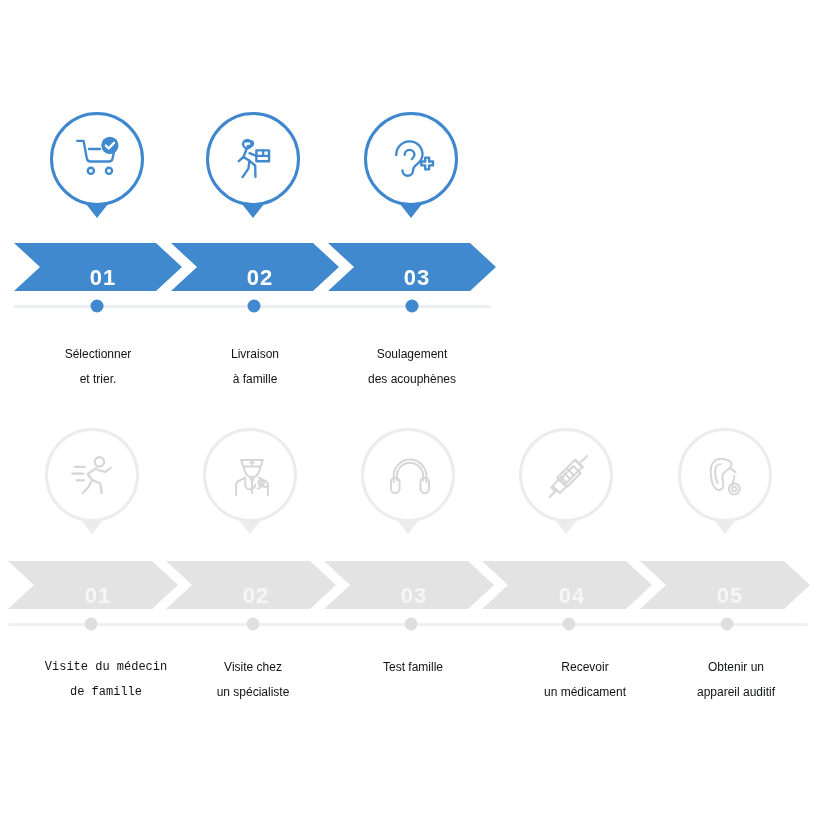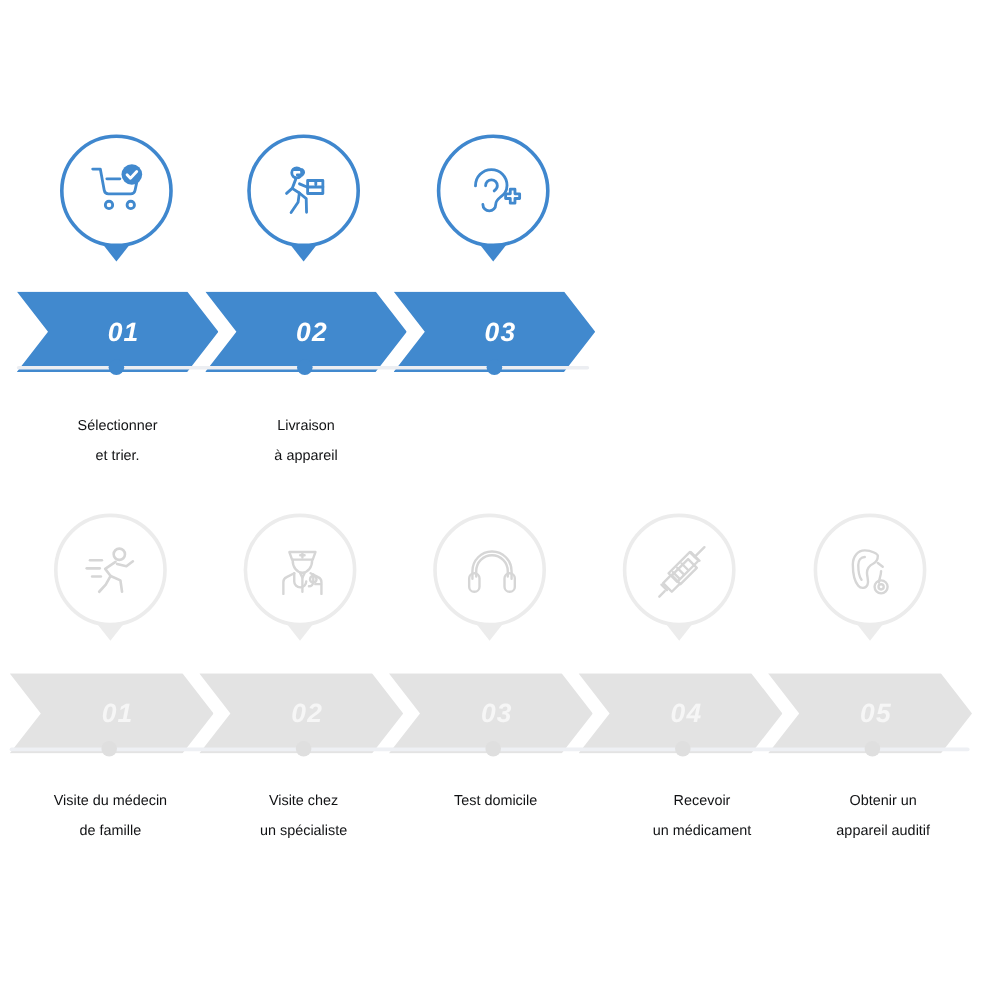--- a/index.html
+++ b/index.html
@@ -77,26 +77,25 @@
     left: 0;
     width: 821px;
     height: 52px;
   }
   .chev-row.active { top: 243px; }
   .chev-row.muted  { top: 561px; }
 
   .chev {
     position: absolute;
     top: 0;
-    height: 67px;
+    height: 48px;
     -webkit-clip-path: polygon(0 0, calc(100% - 26px) 0, 100% 50%, calc(100% - 26px) 100%, 0 100%, 26px 50%);
     clip-path: polygon(0 0, calc(100% - 26px) 0, 100% 50%, calc(100% - 26px) 100%, 0 100%, 26px 50%);
     display: flex;
-    align-items: center;
-    font-style: italic;
+    align-items: flex-end;
   }
   .chev-row.active .chev { background: #4189ce; }
   .chev-row.muted  .chev { background: #e3e3e3; }
 
   .chev-num {
     color: #ffffff;
     font-size: 22px;
     font-weight: 700;
     letter-spacing: 1px;
     width: 100%;
@@ -198,21 +197,23 @@
   </div>
 
   <div class="track active"></div>
   <div class="dot active" style="left:97px;"></div>
   <div class="dot active" style="left:254px;"></div>
   <div class="dot active" style="left:412px;"></div>
 
   <div class="caption active" style="left:18px;  width:160px;">Sélectionner
 et trier.</div>
   <div class="caption active" style="left:175px; width:160px;">Livraison
-à appareil</div>
+à famille</div>
+  <div class="caption active" style="left:327px; width:170px;">Soulagement
+des acouphènes</div>
 
   <div class="icon-row muted">
 
     <div class="icon-pin" style="left:45px;">
       <div class="icon-circle"></div>
       <div class="pin-tail"></div>
       <svg class="icon-glyph" viewBox="0 0 64 64" fill="none" stroke="#d6d6d6" stroke-width="2.4" stroke-linecap="round" stroke-linejoin="round">
         <circle cx="38" cy="17.5" r="5.2"></circle>
         <path d="M34.5 24.5l-9.5 6.5 5 6.5-4.5 8-6 6.5"></path>
         <path d="M30 37.5l9 4 1.5 10.5"></path>
@@ -299,23 +300,23 @@
     </div>
   </div>
 
   <div class="track muted"></div>
   <div class="dot muted" style="left:91px;"></div>
   <div class="dot muted" style="left:253px;"></div>
   <div class="dot muted" style="left:411px;"></div>
   <div class="dot muted" style="left:569px;"></div>
   <div class="dot muted" style="left:727px;"></div>
 
-  <div class="caption muted" style="left:2px;   width:180px;">Visite du médecin
+  <div class="caption muted" style="left:16px;   width:180px;font-family:Liberation Mono, monospace;">Visite du médecin
 de famille</div>
   <div class="caption muted" style="left:163px; width:180px;">Visite chez
 un spécialiste</div>
-  <div class="caption muted" style="left:328px; width:170px;">Test domicile</div>
+  <div class="caption muted" style="left:328px; width:170px;">Test famille</div>
   <div class="caption muted" style="left:496px; width:178px;">Recevoir
 un médicament</div>
   <div class="caption muted" style="left:648px; width:176px;">Obtenir  un
 appareil auditif</div>
 
 </div>
 
 </body></html>

